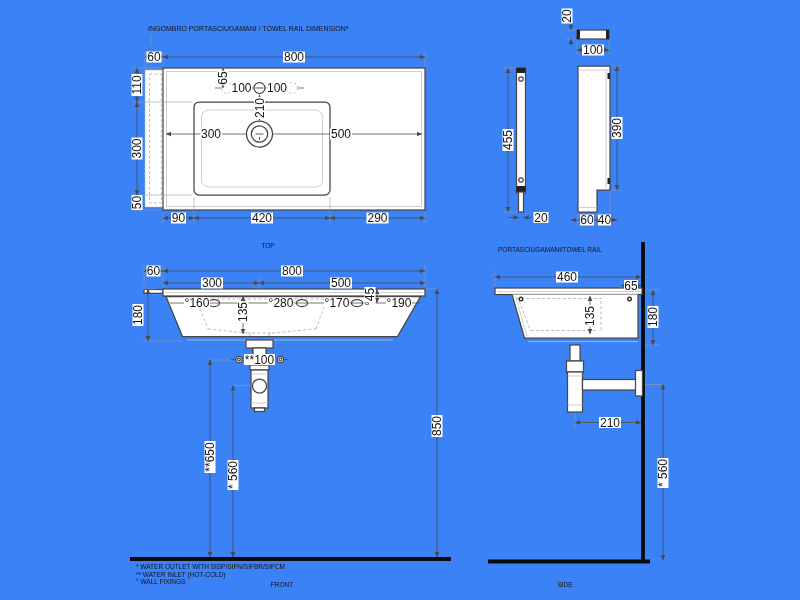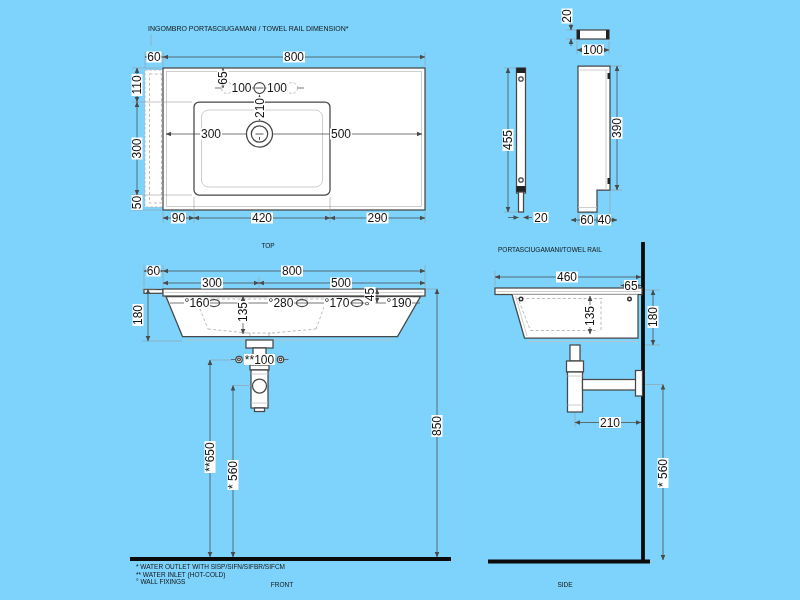--- a/index.html
+++ b/index.html
@@ -1,16 +1,16 @@
 <!DOCTYPE html>
 <html><head>
 <meta charset="utf-8">
 <style>
   html,body{margin:0;padding:0;background:#fff;}
-  .stage{position:relative;width:800px;height:600px;background:#7dd3fc;overflow:hidden;}
+  .stage{position:relative;width:800px;height:600px;background:#3b82f6;overflow:hidden;}
   svg{display:block}
   .o{fill:none;stroke:#474747;stroke-width:1.25}
   .ow{fill:#ffffff;stroke:#474747;stroke-width:1.25}
   .lt{fill:none;stroke:#c2c2c2;stroke-width:0.8}
   .dsh{fill:none;stroke:#b3b3b3;stroke-width:0.9;stroke-dasharray:3 2.2}
   .dshw{fill:#ffffff;stroke:#b3b3b3;stroke-width:0.9;stroke-dasharray:2.5 2}
   .dim{stroke:#4a4a4a;stroke-width:0.75;fill:none}
   .ext{stroke:#9c9c9c;stroke-width:0.6;fill:none}
   .thk{stroke:#0b0b0b;stroke-width:3.8;fill:none}
   .blk{fill:#222222;stroke:none}

